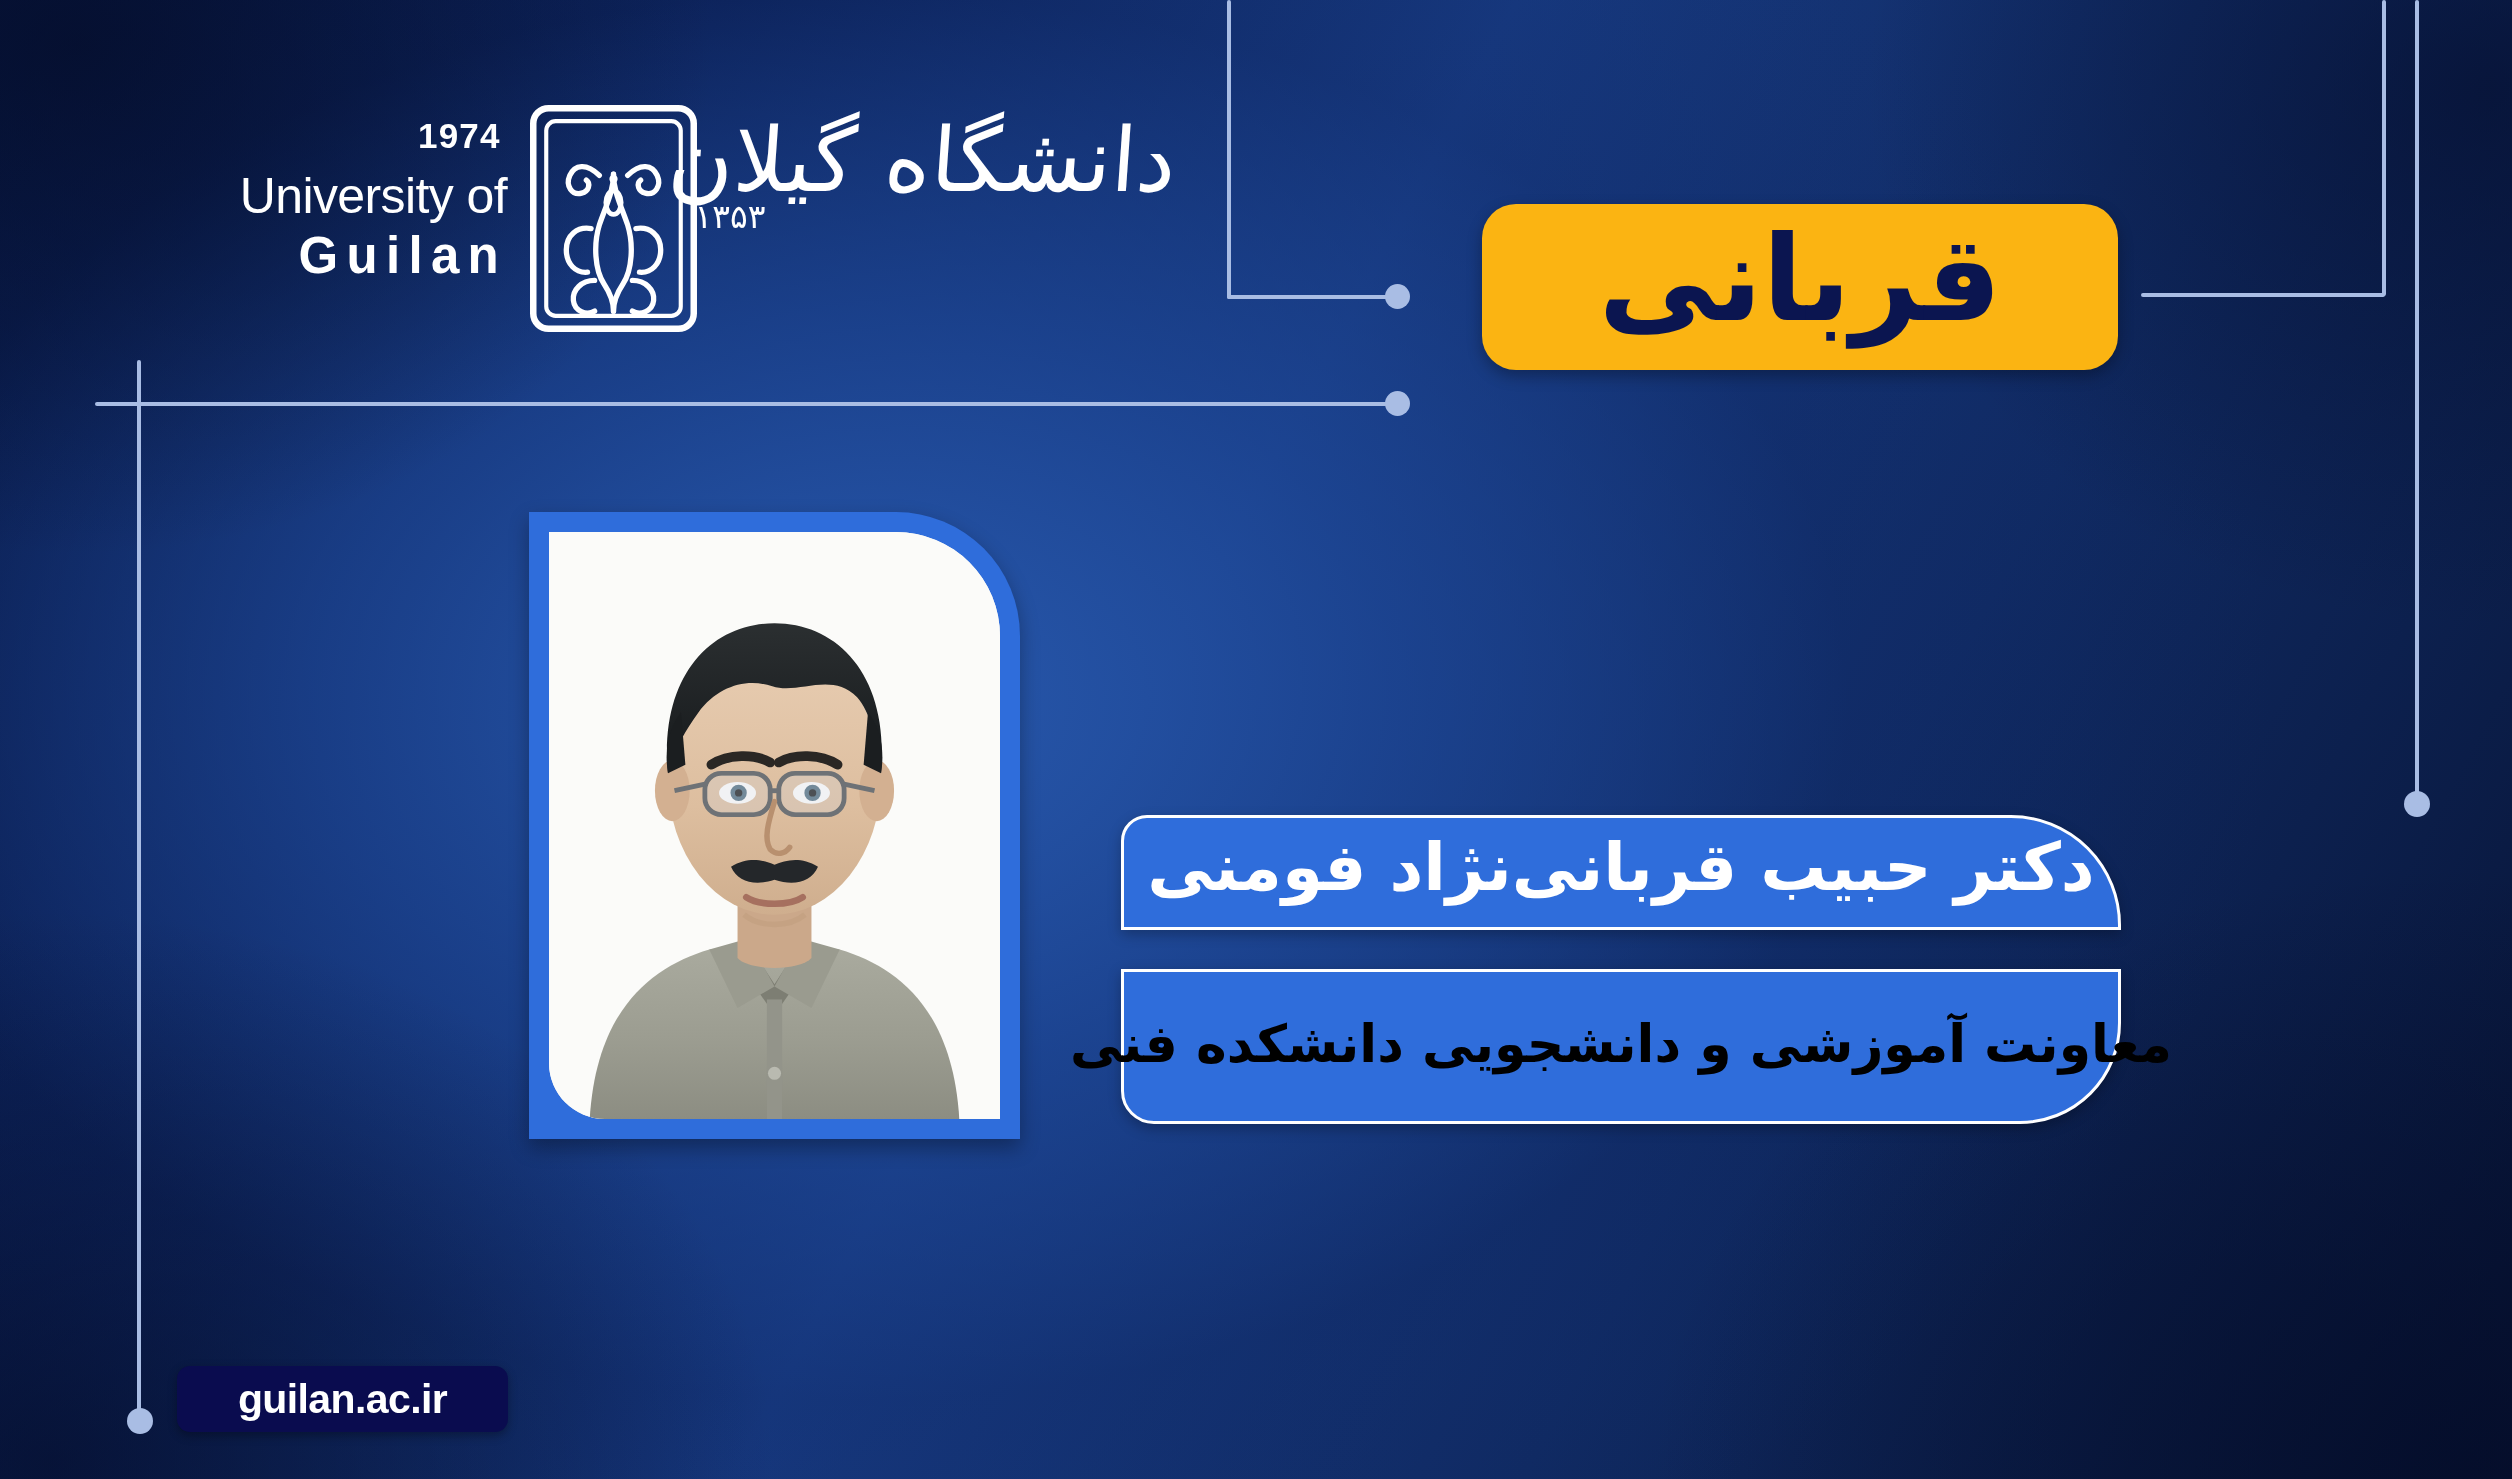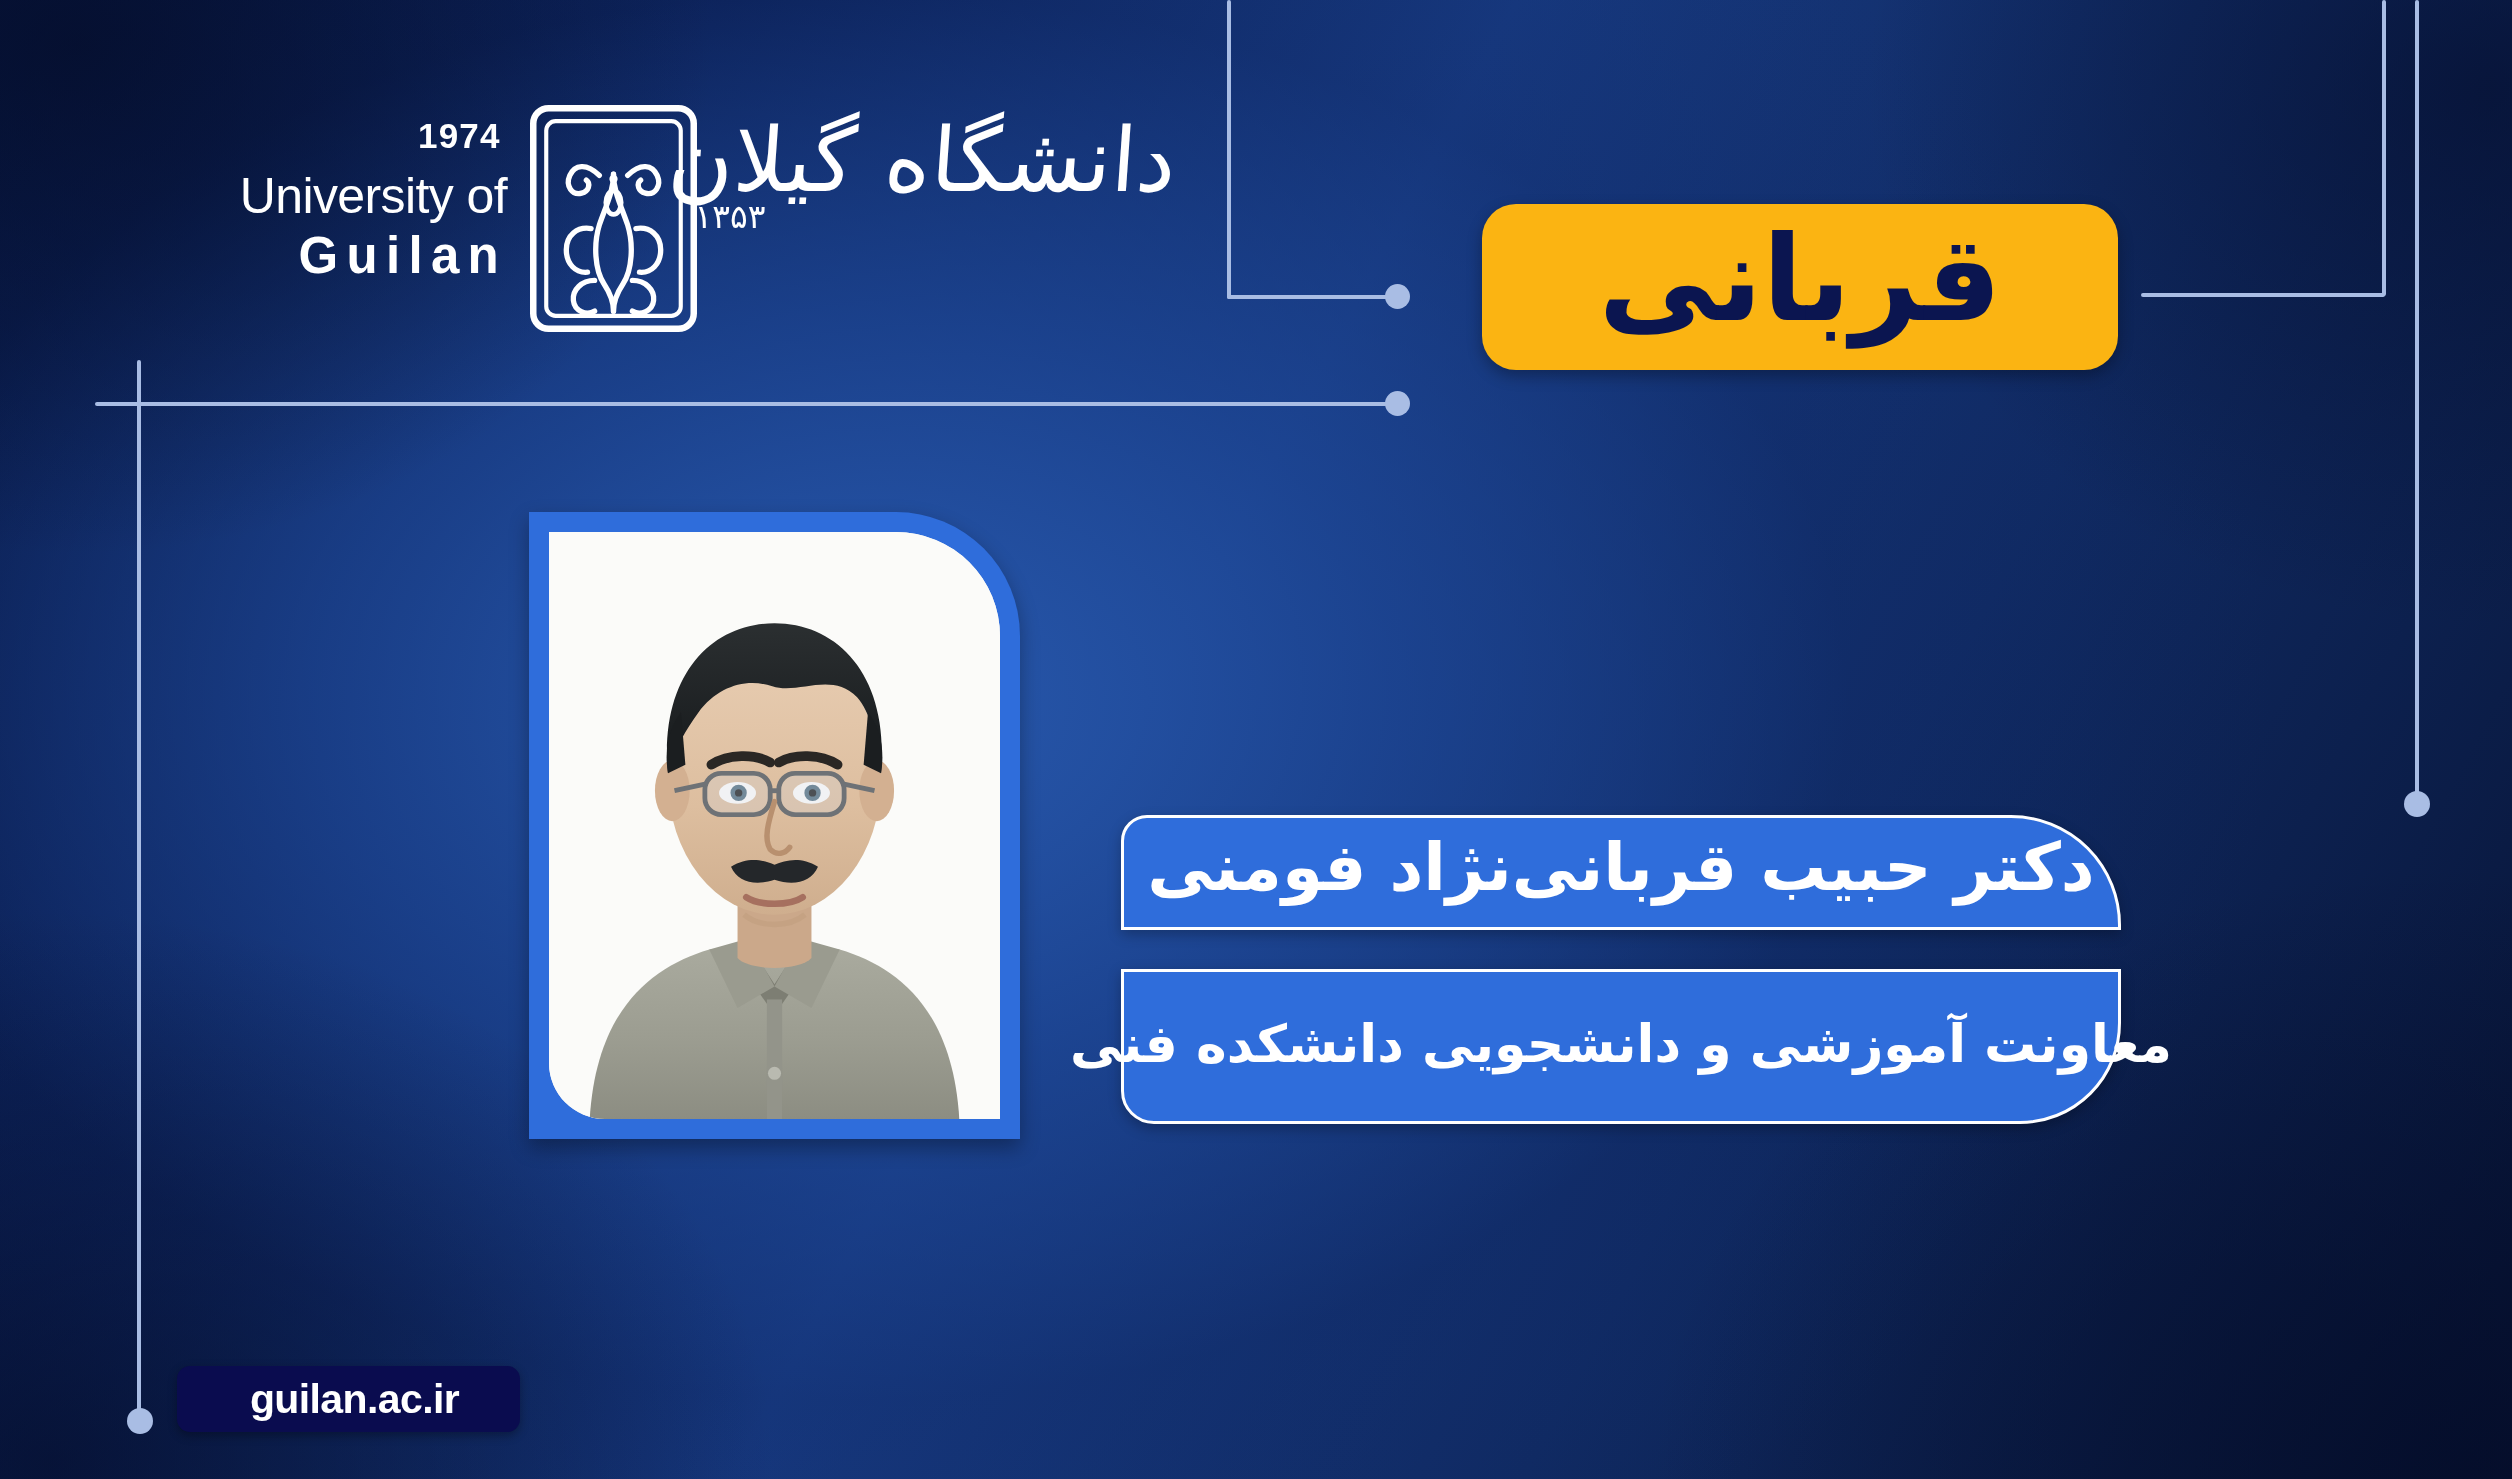--- a/index.html
+++ b/index.html
@@ -99,32 +99,31 @@
     transform:translateY(-4.7px);
   }
   .role-banner{
     position:absolute;left:1121px;top:969px;width:1000px;height:155px;
     background:#2f6ddb;border:3.5px solid #ffffff;
     border-radius:0 0 101px 33px;box-sizing:border-box;
     display:flex;align-items:center;justify-content:center;
     box-shadow:0 4.7px 13px rgba(0,0,0,0.26);
   }
   .role-banner span{
-    color:#ffffff;font-size:52px;font-weight:700;line-height:1;
+    color:#000000;font-size:52px;font-weight:700;line-height:1;
     font-family:"DejaVu Sans",sans-serif;white-space:nowrap;
     transform:translateY(-3.5px);
   }
 
   
   .url-badge{
     position:absolute;left:177px;top:1366px;width:331px;height:66px;
     background:#0a0c4f;border-radius:13px;
     display:flex;align-items:center;justify-content:center;
     box-shadow:0 3.5px 9.5px rgba(0,0,0,0.30);
-    padding-left:12px;
   }
   .url-badge span{
     color:#ffffff;font-size:41px;font-weight:700;direction:ltr;
     font-family:"Liberation Sans","DejaVu Sans",sans-serif;letter-spacing:-0.6px;
   }
 </style>
 </head>
 <body>
 
 <div class="poster">

